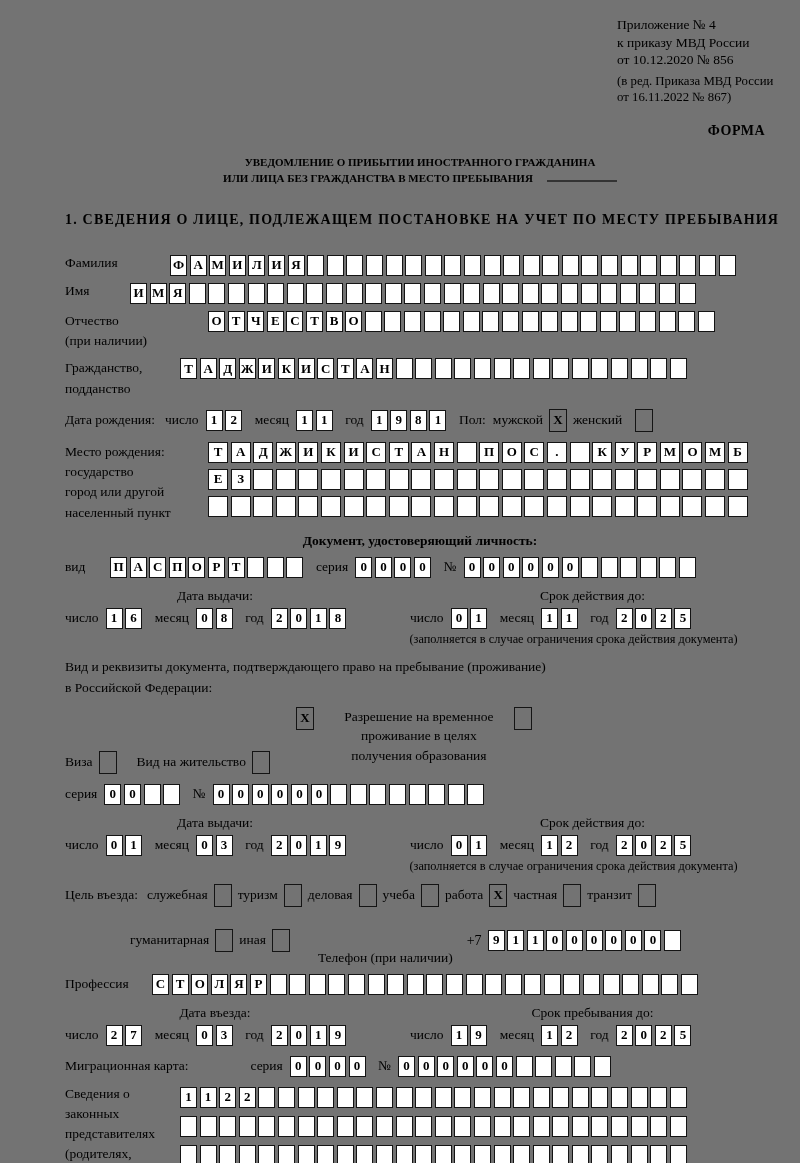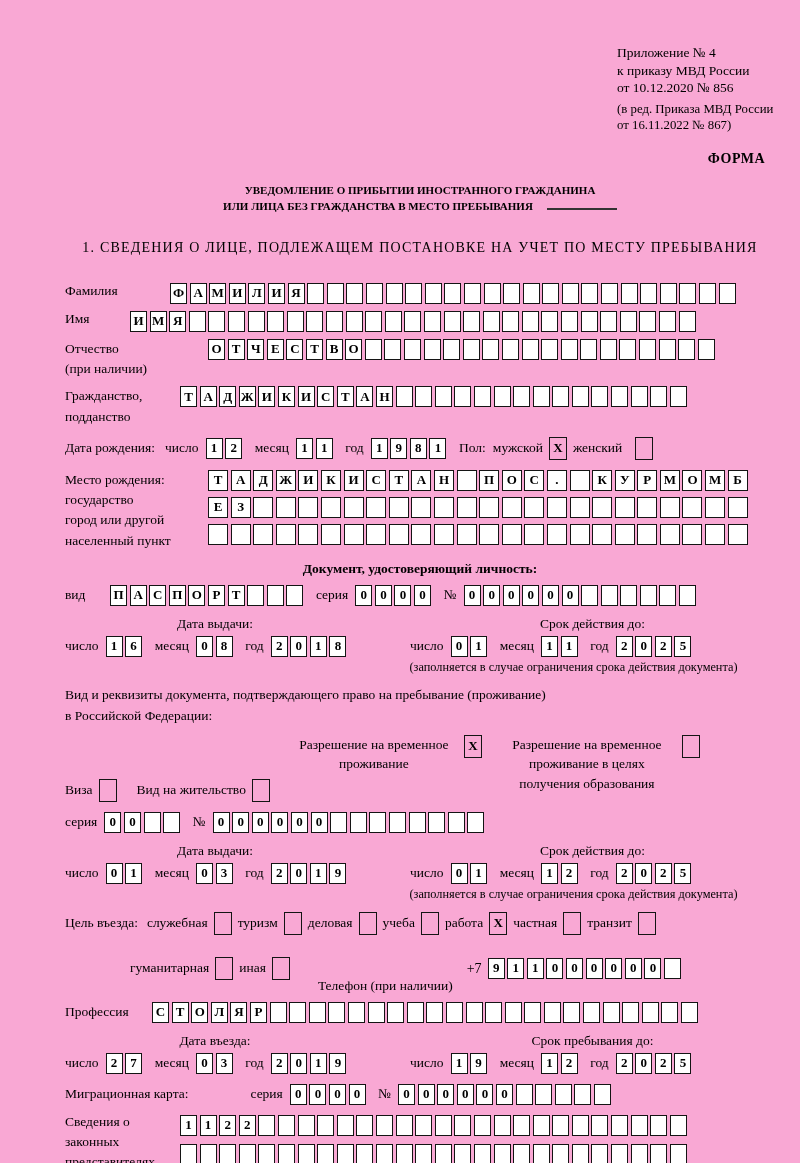--- a/index.html
+++ b/index.html
@@ -1,27 +1,27 @@
 <!DOCTYPE html>
 <html><head>
 <meta charset="utf-8">
 <style>
   html,body{margin:0;padding:0;background:#fff;}
   .page{
     width:800px;height:1163px;box-sizing:border-box;position:relative;
-    padding:44px 25px 0 65px;background:#f9a8d4;color:#000;
+    padding:16px 25px 0 65px;background:#737373;color:#000;
     font-family:"Liberation Serif","DejaVu Serif",serif;font-size:13.5px;line-height:1.25;
   }
   .appendix{margin-left:552px;line-height:1.3;}
   .appendix .amend{font-size:12.8px;}
   .appendix .gap{height:4px;}
   .forma{margin-top:16px;text-align:right;padding-right:10px;font-weight:bold;font-size:14px;letter-spacing:.5px;}
   .title{margin-top:16px;text-align:center;font-weight:bold;font-size:11px;line-height:1.45;}
   .blankline{display:inline-block;width:70px;border-bottom:2px solid #333;margin-left:14px;vertical-align:baseline;}
-  .secheading{margin-top:24px;font-weight:normal;font-size:14px;letter-spacing:1.2px;white-space:nowrap;text-align:center;}
+  .secheading{margin-top:24px;font-weight:bold;font-size:14px;letter-spacing:1.2px;white-space:nowrap;}
   .frow{display:flex;align-items:flex-start;margin-top:7px;}
   .ai-center{align-items:center;}
   .first{margin-top:26px;gap:40px;}
   .flabel{flex:0 0 auto;}
   .w65{width:65px;}
   .w115{width:115px;}
   .w143{width:143px;}
   .w87{width:87px;}
   .w45{width:45px;}
   .cells{display:flex;flex:0 0 auto;}
@@ -436,21 +436,20 @@
   <div class="frow opts">
     <span class="optinline">
       <span>Виза</span>
       <span class="chk"></span>
     </span>
     <span class="optinline">
       <span>Вид на жительство</span>
       <span class="chk"></span>
     </span>
     <span class="optblock">
-      <span class="optlabel wopt1">Разрешение на временное проживание</span>
       <span class="chk">X</span>
     </span>
     <span class="optblock">
       <span class="optlabel wopt2">Разрешение на временное проживание в целях получения образования</span>
       <span class="chk"></span>
     </span>
   </div>
 
   <div class="frow ai-center mt10">
     <span class="sub0">серия</span>

